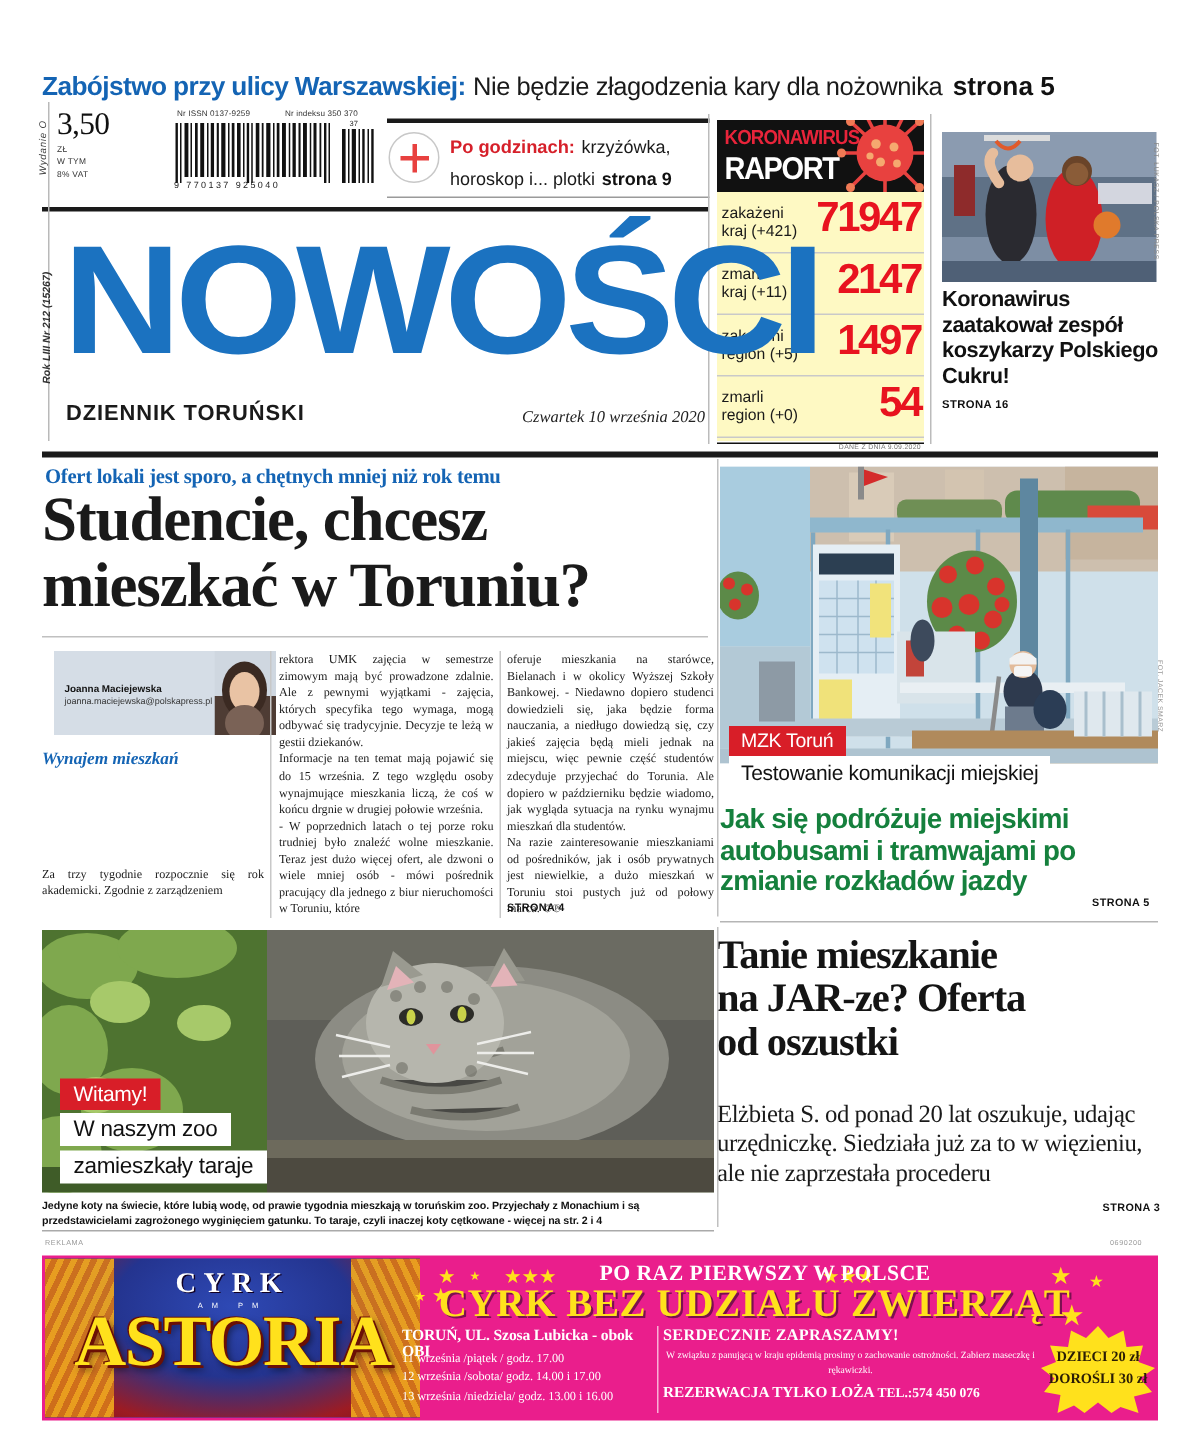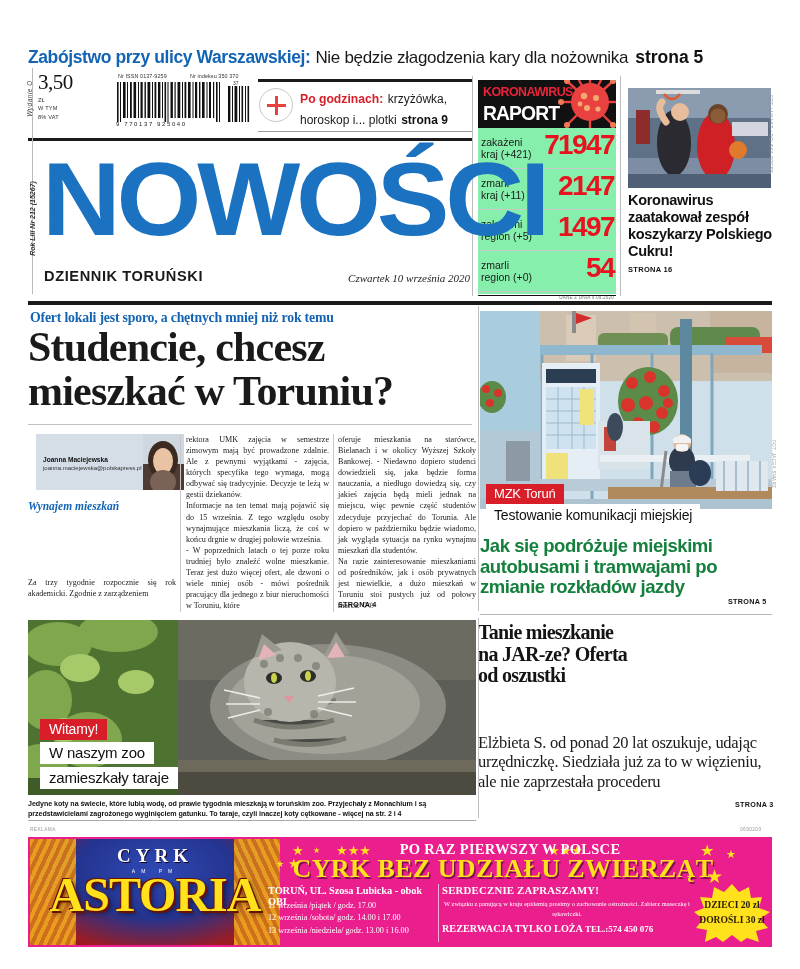--- a/index.html
+++ b/index.html
@@ -59,21 +59,21 @@
     content:""; position:absolute; background:#e8413f;
   }
   .pluscircle:before { left:7px; top:15.3px; width:19px; height:3.2px; }
   .pluscircle:after  { top:7px; left:15.3px; height:19px; width:3.2px; }
   .promo-text { position:absolute; left:300px; top:87px; width:175px; line-height:1.32; }
   .promo-red { color:#d6202a; font-weight:bold; font-size:12.2px; }
   .promo-bk  { color:#1a1a1a; font-size:12px; }
   .promo-bk-b { color:#111; font-weight:bold; font-size:12px; }
 
   
-  .kbox { position:absolute; left:478px; top:80px; width:138px; height:214px; background:#86efac; }
+  .kbox { position:absolute; left:478px; top:80px; width:138px; height:214px; background:#fef9c3; }
   .khead { position:relative; width:138px; height:48px; background:#111; overflow:hidden; }
   .khead .kw1 { position:absolute; left:5px; top:4px; color:#e8243a; font-weight:bold; font-size:13.5px; letter-spacing:-0.6px; font-family:"Liberation Sans Narrow","Liberation Sans",sans-serif; transform:scaleX(0.92); transform-origin:left;}
   .khead .kw2 { position:absolute; left:5px; top:21px; color:#ffffff; font-weight:bold; font-size:21px; letter-spacing:-1px; transform:scaleX(0.92); transform-origin:left;}
   .virus { position:absolute; right:-8px; top:-8px; width:68px; height:64px; }
   .krow { position:relative; height:41px; border-bottom:1px solid #c9c9c9; display:flex; align-items:center; }
   .krow:last-child { border-bottom:none; }
   .klabel { font-size:10.5px; color:#1a1a1a; line-height:1.18; padding-left:3px; white-space:nowrap;}
   .kval { position:absolute; right:2px; top:1px; color:#e8131f; font-size:28px; font-weight:bold; letter-spacing:-1.6px; font-family:"Liberation Sans", sans-serif;margin-left:32px; }
   .kfoot { text-align:right; font-size:4.6px; color:#777; padding-top:3px; padding-right:2px; letter-spacing:0.2px;}
   .kbox-sep { position:absolute; left:478px; top:295px; width:138px; height:1px; background:#111; }
@@ -127,21 +127,21 @@
   
   .mzk-photo { position:absolute; left:480px; top:311px; width:292px; height:198px; overflow:hidden; }
   .mzk-credit { position:absolute; left:776px; top:440px; width:70px; transform:rotate(90deg); transform-origin:left top; font-size:4.6px; color:#999; letter-spacing:0.3px;}
   .mzk-tag { position:absolute; left:486px; top:484px; background:#d81e28; color:#fff; font-size:13px; padding:2px 8px 3px 8px; letter-spacing:-0.2px;}
   .mzk-cap { position:absolute; left:486px; top:504px; background:#fff; color:#111; font-size:14px; padding:3px 8px 4px 8px; letter-spacing:-0.2px;}
   .mzk-head { position:absolute; left:480px; top:536px; width:300px; font-size:18.5px; font-weight:bold; color:#15803d; line-height:1.12; letter-spacing:-0.45px;}
   .mzk-strona { position:absolute; left:728px; top:597px; font-size:7.2px; font-weight:bold; color:#111; letter-spacing:0.3px;}
   .mzk-rule { position:absolute; left:480px; top:614px; width:292px; height:1px; background:#b5b5b5; }
 
   
-  .tanie-head { position:absolute; left:478px; top:622px; width:300px; font-family:"Liberation Serif", serif; font-weight:bold; font-size:20px; line-height:1.08; color:#141414; letter-spacing:-0.7px;}
+  .tanie-head { position:absolute; left:478px; top:622px; width:300px; font-family:"Liberation Serif", serif; font-weight:bold; font-size:27px; line-height:1.08; color:#141414; letter-spacing:-0.7px;}
   .tanie-lead { position:absolute; left:478px; top:733px; width:300px; font-family:"Liberation Serif", serif; font-size:16.5px; line-height:1.18; color:#1a1a1a; letter-spacing:-0.3px;}
   .tanie-strona { position:absolute; left:735px; top:800px; font-size:7.2px; font-weight:bold; color:#111; letter-spacing:0.3px;}
 
   
   .zoo-photo { position:absolute; left:28px; top:620px; width:448px; height:175px; overflow:hidden; }
   .zoo-tag { position:absolute; left:40px; top:719px; background:#d81e28; color:#fff; font-size:14px; padding:2px 9px 3px 9px; letter-spacing:-0.2px;}
   .zoo-cap1 { position:absolute; left:40px; top:742px; background:#fff; color:#111; font-size:15px; padding:2px 9px 3px 9px; letter-spacing:-0.2px;}
   .zoo-cap2 { position:absolute; left:40px; top:767px; background:#fff; color:#111; font-size:15px; padding:2px 9px 3px 9px; letter-spacing:-0.2px;}
   .zoo-under { position:absolute; left:28px; top:799px; width:448px; font-size:7.1px; font-weight:bold; color:#111; line-height:1.48; letter-spacing:-0.05px;}
   .zoo-rule { position:absolute; left:28px; top:820px; width:448px; height:1px; background:#aaa; }

